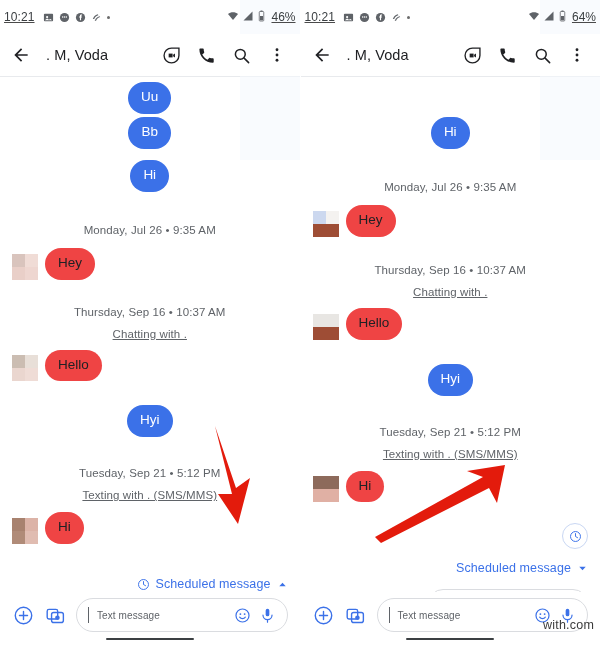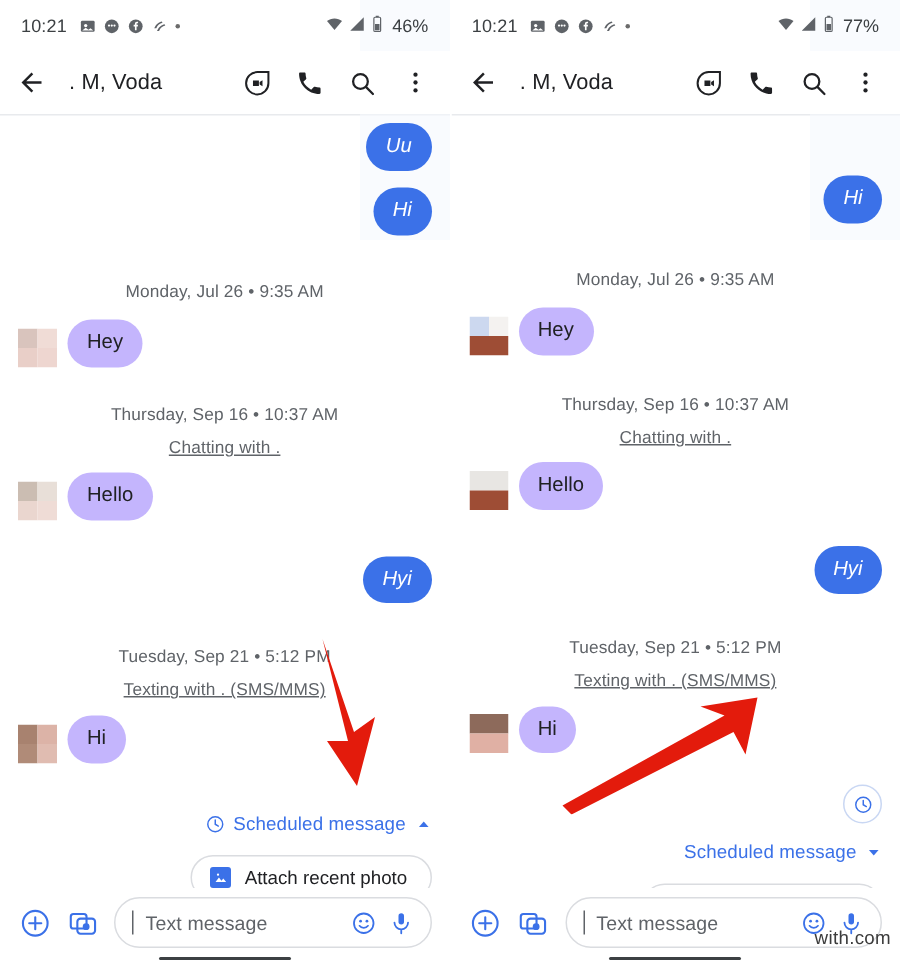--- a/index.html
+++ b/index.html
@@ -14,23 +14,24 @@
   .phone{
     width:300px;height:648px;position:relative;
     background:#ffffff;
     overflow:hidden;
   }
   .phone.right{border-left:1px solid #ffffff;}
 
   
   .statusbar{
     height:34px;display:flex;align-items:center;
-    padding:0 14px;box-sizing:border-box;
+    padding:0 4px;box-sizing:border-box;
     font-size:11.5px;color:#4a4a4a;
     position:relative;
+    text-decoration:underline;
   }
   .st-time{font-size:12px;color:#3c4043;letter-spacing:.1px;margin-right:8px;font-weight:400;}
   .st-notif{display:flex;align-items:center;gap:5px;}
   .st-right{margin-left:auto;display:flex;align-items:flex-start;gap:3px;}
   .st-batt-text{font-size:12px;color:#3c4043;margin-left:2px;}
   .nicon{width:11px;height:11px;display:block;}
   .dot-sep{width:3px;height:3px;border-radius:50%;background:#6b6b6b;display:block;}
 
   
   .appbar{
@@ -50,32 +51,32 @@
   .backbtn{width:22px;height:22px;display:flex;align-items:center;justify-content:center;cursor:pointer;}
   .divider-line{height:1px;background:#e8eaed;width:100%;}
 
   
   .convo{
     position:relative;
     padding:0 12px;box-sizing:border-box;
     height:calc(648px - 34px - 43px);
   }
   .row{display:flex;align-items:flex-end;margin:0;}
-  .row.out{justify-content:flex-end;font-style:italic;}
+  .row.out{justify-content:center;}
   .row.in{justify-content:flex-start;}
 
   .bubble{
     border-radius:18px;
     font-size:13.5px;line-height:1.25;
     padding:7px 13px 8px;
     max-width:72%;
     box-sizing:border-box;
   }
   .bubble.out{background:#3b71e8;color:#fff;text-align:center;min-width:34px;}
-  .bubble.in{background:#c4b5fd;color:#202124;min-width:30px;}
+  .bubble.in{background:#ef4444;color:#202124;min-width:30px;}
 
   .avatar{
     width:26px;height:26px;border-radius:0;
     margin-right:7px;flex:0 0 auto;
     overflow:hidden;display:block;
   }
   .avatar .q{width:50%;height:50%;float:left;}
 
   .divider{
     text-align:center;color:#5f6368;font-size:11.5px;
@@ -121,21 +122,21 @@
     display:flex;align-items:center;gap:10px;
     padding:0 12px 10px;box-sizing:border-box;background:#fff;
   }
   .composer .cbtn{width:22px;height:22px;flex:0 0 auto;cursor:pointer;display:flex;align-items:center;justify-content:center;}
   .inputpill{
     flex:1;height:34px;border:1px solid #dadce0;border-radius:19px;
     display:flex;align-items:center;padding:0 11px;box-sizing:border-box;gap:8px;
     background:#fff;
   }
   .inputpill .caret{width:1px;height:16px;background:#5f6368;flex:0 0 auto;}
-  .inputpill .ph{flex:1;color:#5f6368;font-size:13px;letter-spacing:.1px;}
+  .inputpill .ph{flex:1;color:#5f6368;font-size:10px;letter-spacing:.1px;}
   .navbar-handle{
     position:absolute;bottom:8px;left:50%;transform:translateX(-50%);
     width:88px;height:2.5px;background:#3c4043;border-radius:2px;
   }
 
   
   .arrow{position:absolute;pointer-events:none;z-index:5;}
   .watermark{
     position:absolute;right:6px;bottom:16px;
     font-size:12.5px;color:#3c3c3c;letter-spacing:.2px;z-index:6;
@@ -226,20 +227,23 @@
             </svg>
         </div>
       </div>
     </div>
     <div class="divider-line"></div>
 
     <div class="convo">
 
       <div class="row out" style="margin-top:5px">
         <div class="bubble out">Uu</div>
+      </div>
+      <div class="row out" style="margin-top:3px">
+        <div class="bubble out">Bb</div>
       </div>
       <div class="row out" style="margin-top:11px">
         <div class="bubble out">Hi</div>
       </div>
 
       <div class="divider" style="margin-top:30px">Monday, Jul 26 • 9:35 AM</div>
 
       <div class="row in" style="margin-top:10px">
         <span class="avatar">
           <span class="q" style="background:#d9c4bd"></span>
@@ -379,21 +383,21 @@
             <path d="M12 20l10-12c-2.8-2.2-6.3-3.4-10-3.4S4.8 5.8 2 8z" fill="#5f6368"></path>
           </svg>
         <svg class="nicon" style="width:12px;height:12px" viewBox="0 0 24 24">
             <path d="M21 3v18H3z" fill="#5f6368"></path>
           </svg>
         <svg class="nicon" style="width:9px;height:12px" viewBox="0 0 12 24">
             <rect x="4" y="1" width="4" height="2" fill="#5f6368"></rect>
             <rect x="1.5" y="3" width="9" height="19" rx="1.5" fill="none" stroke="#5f6368" stroke-width="1.6"></rect>
             <rect x="3" y="12" width="6" height="8.5" fill="#5f6368"></rect>
           </svg>
-        <span class="st-batt-text">77%</span>
+        <span class="st-batt-text">64%</span>
       </span>
     </div>
 
     <div class="appbar">
       <div class="backbtn">
         <svg width="20" height="20" viewBox="0 0 24 24">
             <path d="M20 11H7.8l5.6-5.6L12 4l-8 8 8 8 1.4-1.4L7.8 13H20z" fill="#202124"></path>
           </svg>
       </div>
       <div class="title">. M, Voda</div>

